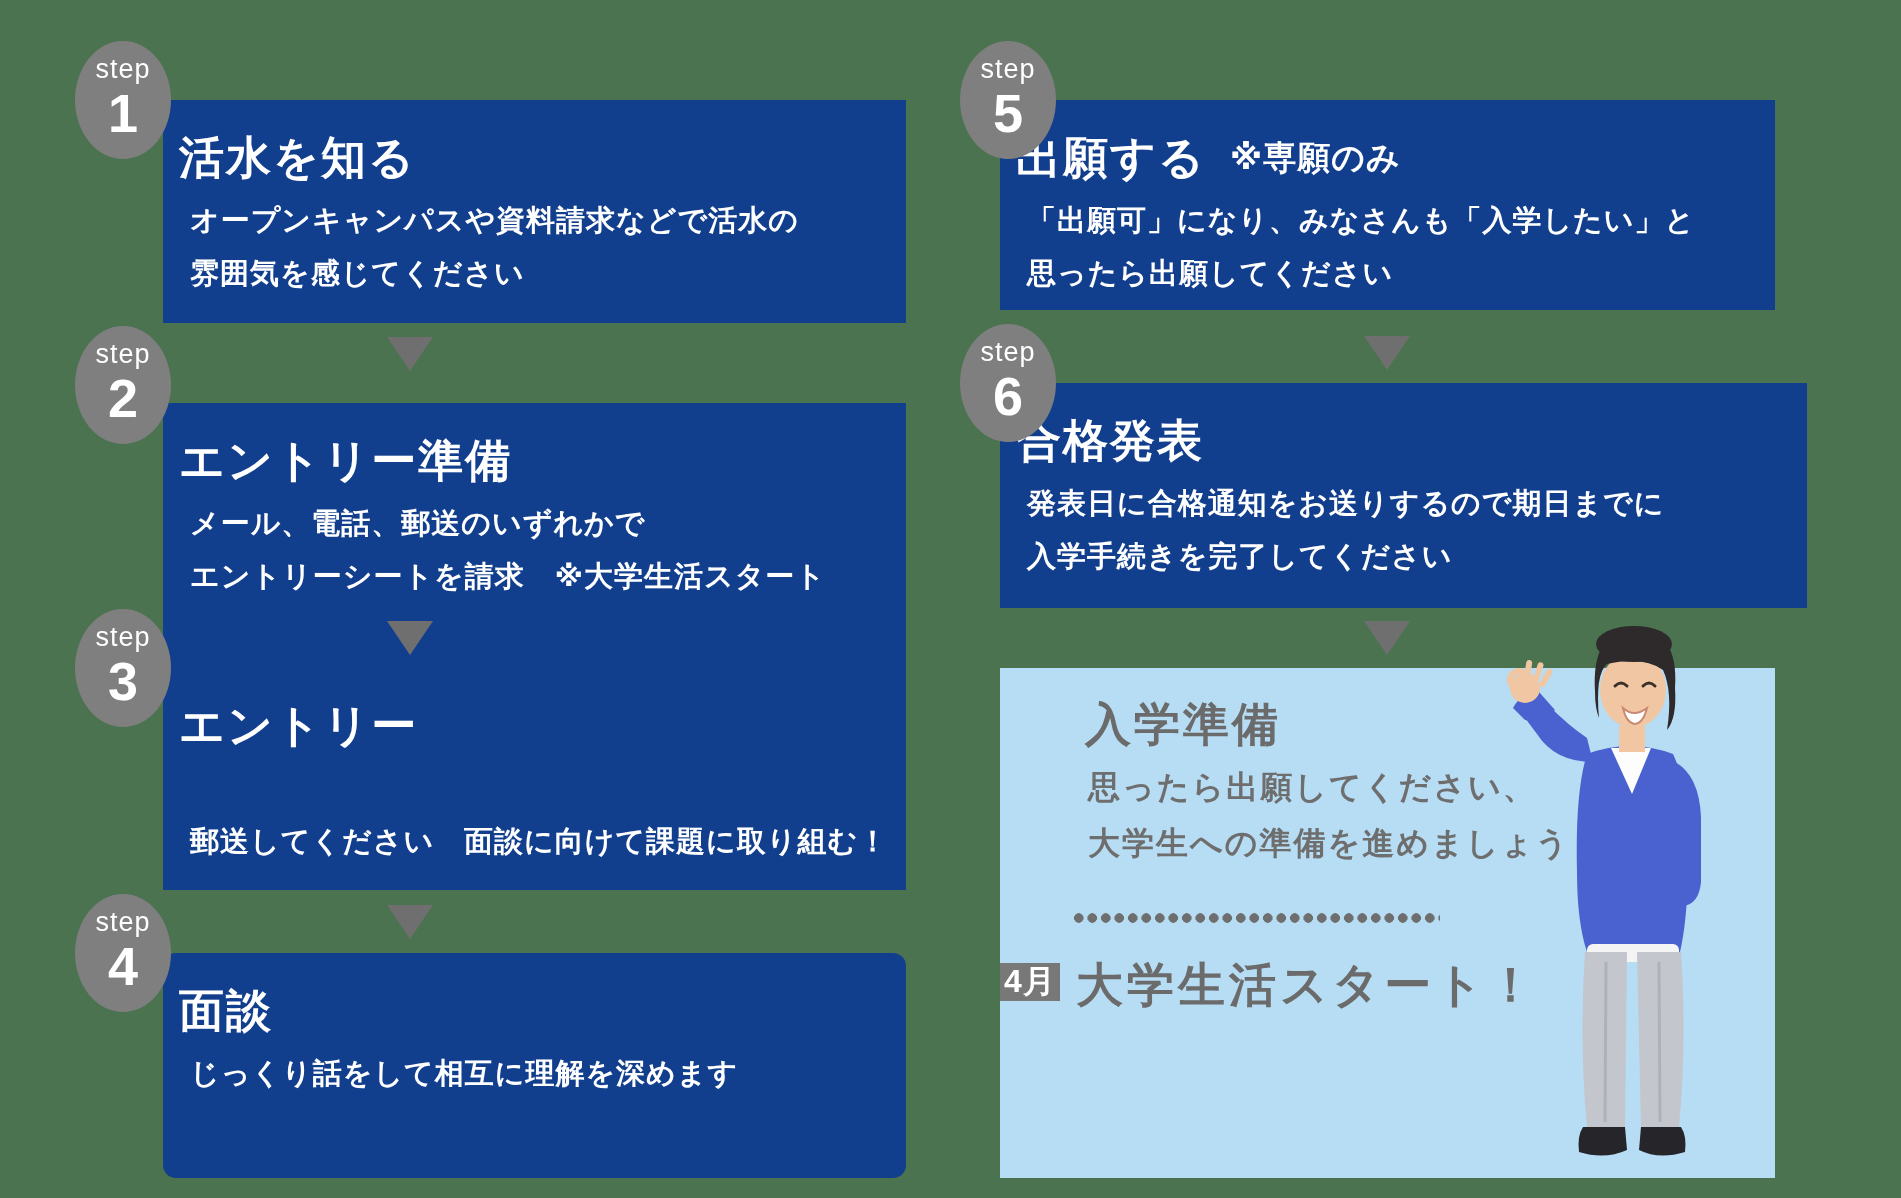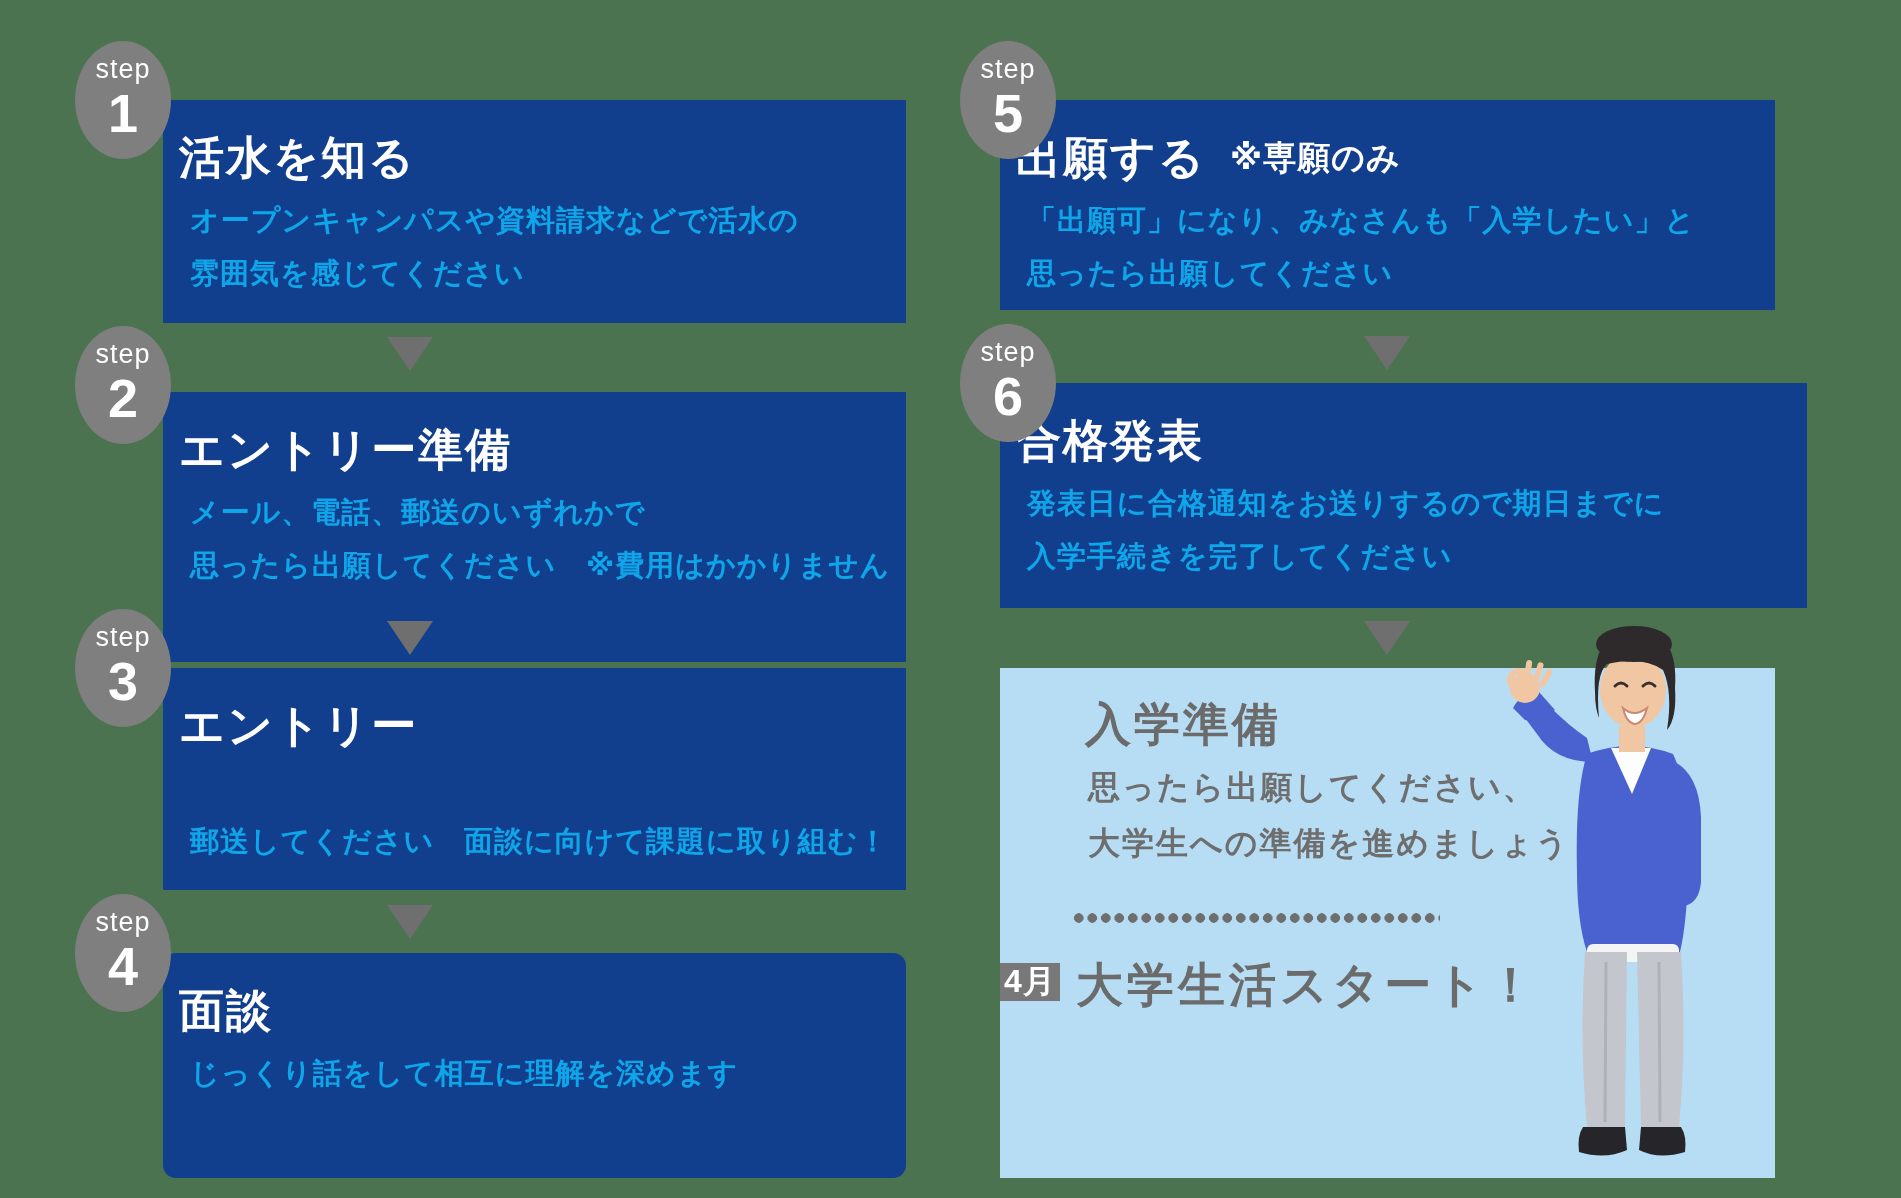--- a/index.html
+++ b/index.html
@@ -54,21 +54,21 @@
   }
   .title-note{
     font-size:33px;
     margin-left:24px;
     letter-spacing:1px;
     vertical-align:4px;
   }
   .body-line{
     position:absolute;
     left:27px;
-    color:#0ea5e9;
+    color:#ffffff;
     font-size:29px;
     font-weight:700;
     letter-spacing:1px;
     line-height:34px;
     white-space:nowrap;
     text-align:right;
   }
   .l1{top:103px;}
   .l2{top:156px;}
   .arrow-down{
@@ -156,24 +156,24 @@
     <div class="box-title">活水を知る</div>
     <div class="body-line l1">オープンキャンパスや資料請求などで活水の</div>
     <div class="body-line l2">雰囲気を感じてください</div>
   </div>
   <div class="arrow-down" style="left:387px;top:337px;"></div>
 
   <div class="step-circle" style="left:75px;top:326px;">
     <span class="step-word">step</span>
     <span class="step-num">2</span>
   </div>
-  <div class="box" style="left:163px;top:392px;width:743px;height:270px;">
+  <div class="box" style="left:163px;top:403px;width:743px;height:270px;">
     <div class="box-title">エントリー準備</div>
     <div class="body-line l1">メール、電話、郵送のいずれかで</div>
-    <div class="body-line l2">思ったら出願してください　※費用はかかりません</div>
+    <div class="body-line l2">エントリーシートを請求　※大学生活スタート</div>
   </div>
   <div class="arrow-down" style="left:387px;top:621px;"></div>
 
   <div class="step-circle" style="left:75px;top:609px;">
     <span class="step-word">step</span>
     <span class="step-num">3</span>
   </div>
   <div class="box" style="left:163px;top:668px;width:743px;height:222px;">
     <div class="box-title">エントリー</div>
     <div class="body-line l2">郵送してください　面談に向けて課題に取り組む！</div>

